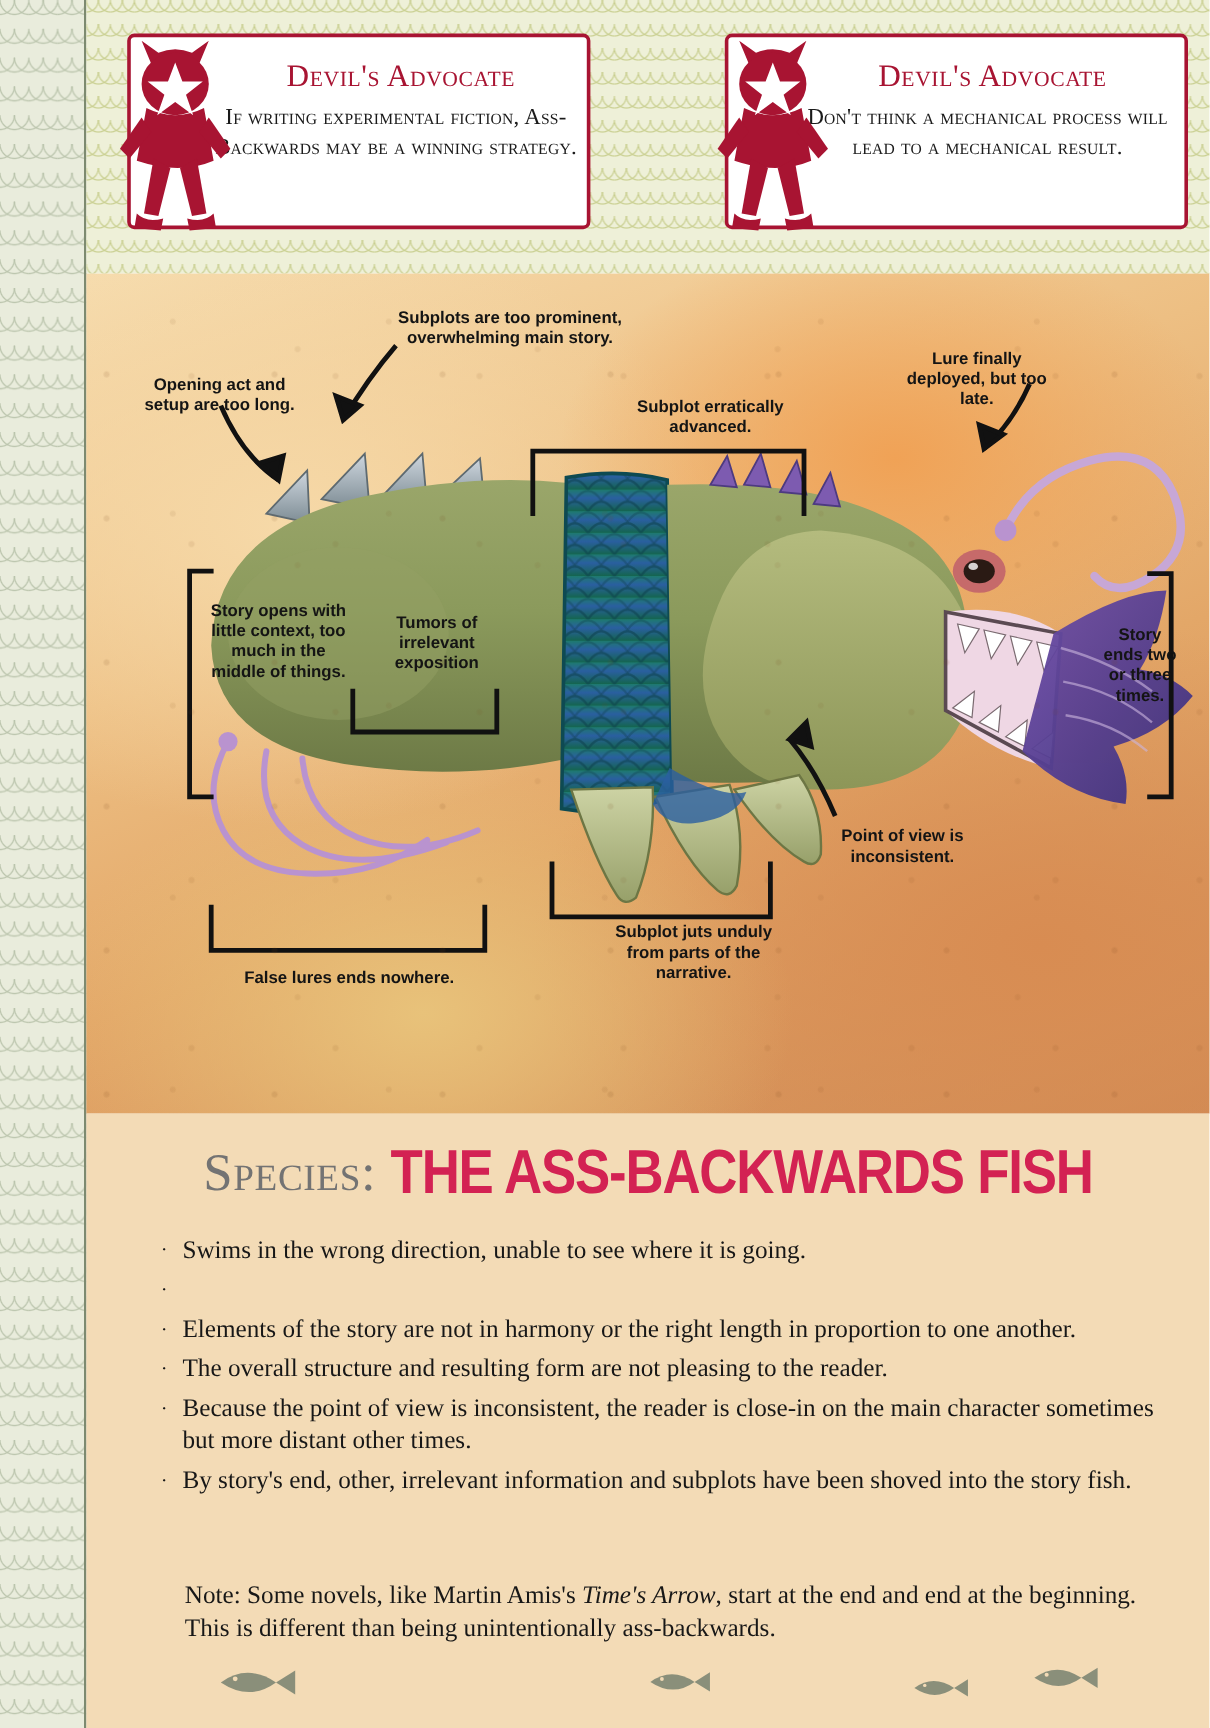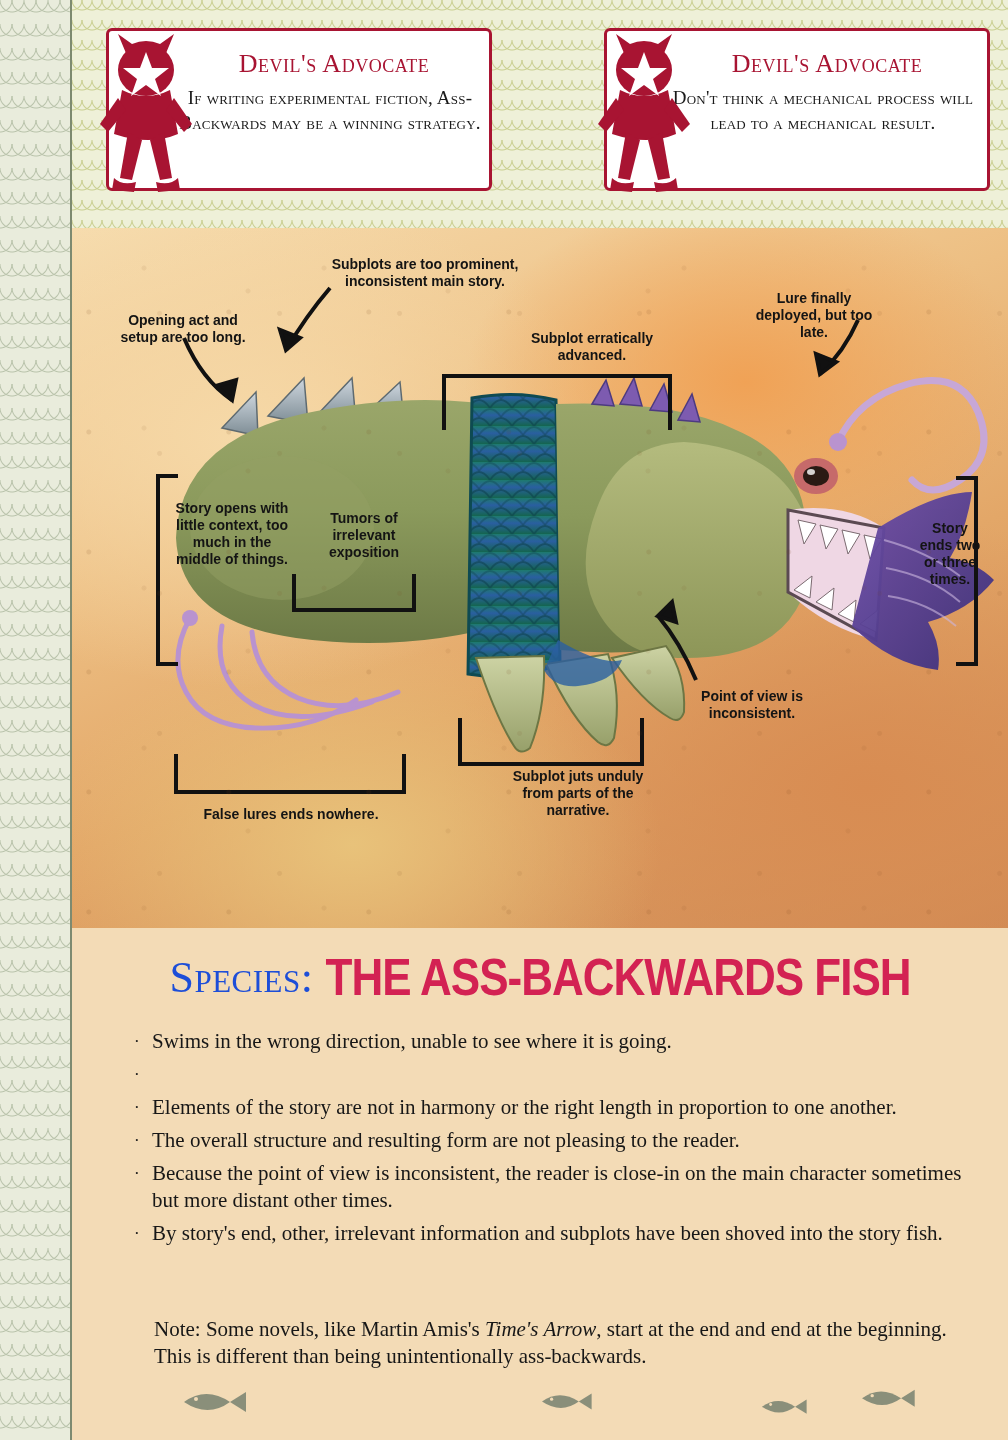--- a/index.html
+++ b/index.html
@@ -155,21 +155,21 @@
     position: absolute;
     left: 0; top: 24px;
     width: 936px;
     text-align: center;
     white-space: nowrap;
   }
   .species-label {
     font-family: "Liberation Serif", serif;
     font-variant: small-caps;
     font-size: 44px;
-    color: #1d4ed8;
+    color: #737373;
     letter-spacing: 0.5px;
   }
   .species-name {
     font-family: "Liberation Sans", sans-serif;
     font-weight: bold;
     font-size: 44px;
     color: #d32253;
     letter-spacing: -1px;
     text-transform: uppercase;
     transform: scaleY(1.18);
@@ -394,21 +394,21 @@
         <path d="M160 172 l4 -20 l-20 6 z"></path>
         <path d="M258 60 q-24 28 -44 62" fill="none"></path>
         <path d="M214 122 l-6 -20 l20 8 z"></path>
         <path d="M786 92 q-14 32 -38 54" fill="none"></path>
         <path d="M748 146 l-4 -20 l20 8 z"></path>
         <path d="M624 452 q-16 -38 -38 -64" fill="none"></path>
         <path d="M586 388 l18 6 l-4 -20 z"></path>
       </g>
     </svg>
 
-    <div class="anno" style="left:238px; top:28px; width:230px;">Subplots are too prominent, inconsistent main story.</div>
+    <div class="anno" style="left:238px; top:28px; width:230px;">Subplots are too prominent, overwhelming main story.</div>
     <div class="anno" style="left:46px; top:84px; width:130px;">Opening act and setup are too long.</div>
     <div class="anno" style="left:440px; top:102px; width:160px;">Subplot erratically advanced.</div>
     <div class="anno" style="left:100px; top:272px; width:120px;">Story opens with little context, too much in the middle of things.</div>
     <div class="anno" style="left:678px; top:62px; width:128px;">Lure finally deployed, but too late.</div>
     <div class="anno" style="left:236px; top:282px; width:112px;">Tumors of irrelevant exposition</div>
     <div class="anno" style="left:842px; top:292px; width:72px;">Story ends two or three times.</div>
     <div class="anno" style="left:608px; top:460px; width:144px;">Point of view is inconsistent.</div>
     <div class="anno" style="left:106px; top:578px; width:226px;">False lures ends nowhere.</div>
     <div class="anno" style="left:440px; top:540px; width:132px;">Subplot juts unduly from parts of the narrative.</div>
   </div>

